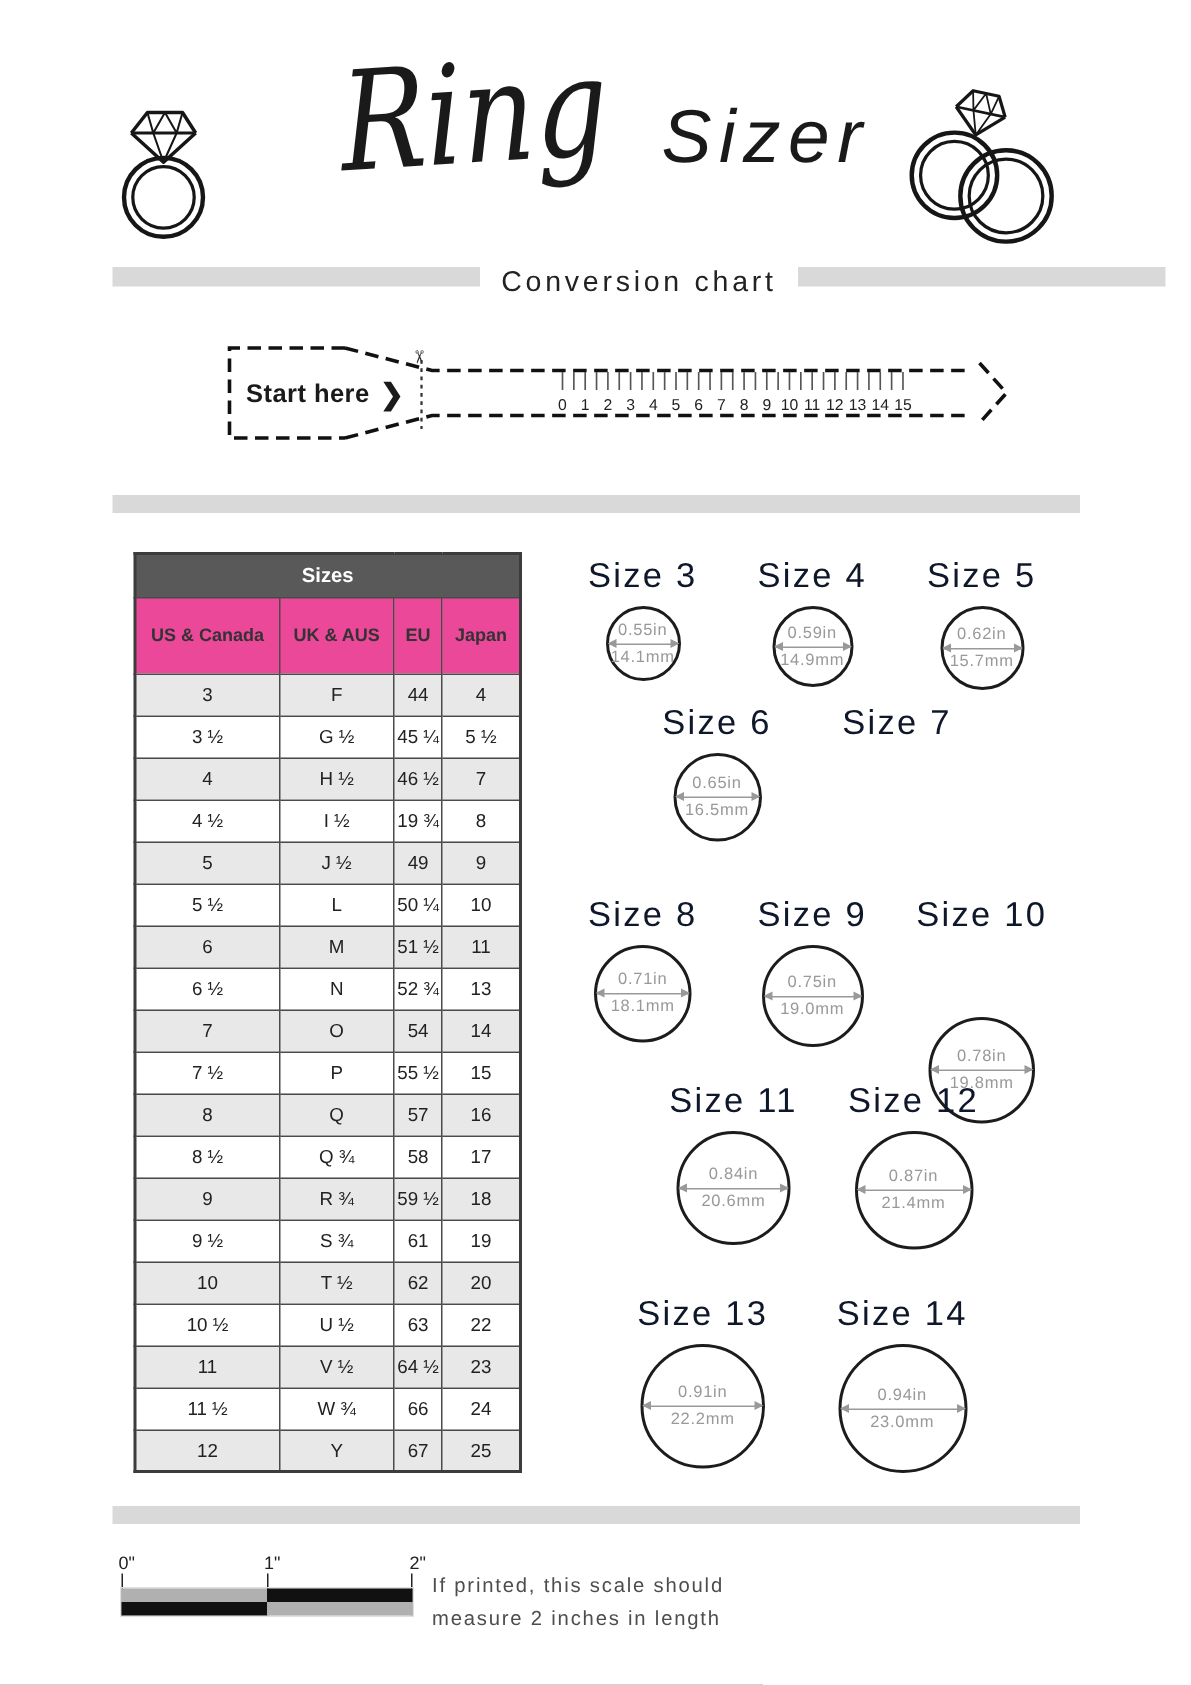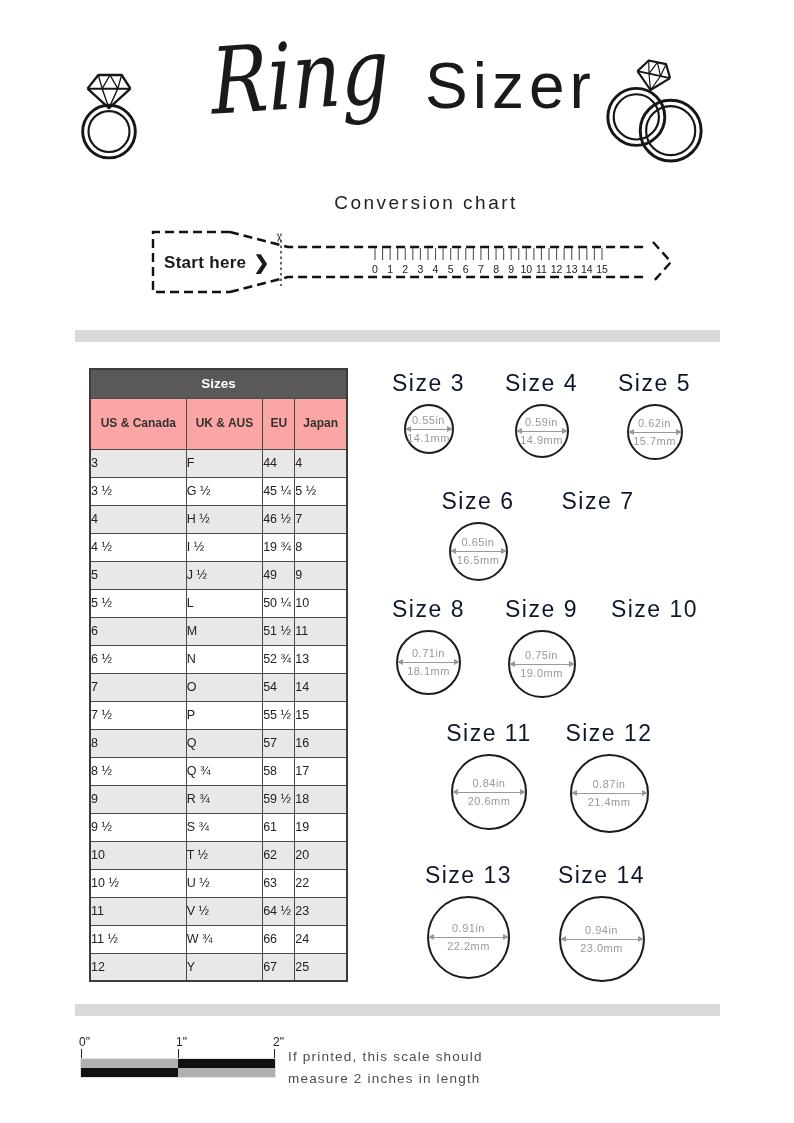--- a/index.html
+++ b/index.html
@@ -9,42 +9,42 @@
   *{margin:0;padding:0;box-sizing:border-box;}
   body{background:#888;font-family:"Liberation Sans",sans-serif;color:var(--ink);}
   #page{position:relative;width:794px;height:1123px;background:#ffffff;margin:0 auto;overflow:hidden;}
 
   
   .ring-icon{position:absolute;}
   #title-wrap{position:absolute;left:200px;top:22px;width:390px;height:150px;
     display:flex;align-items:baseline;justify-content:center;gap:14px;}
   #title-script{font-family:"DejaVu Serif",serif;font-style:italic;font-size:92px;
     transform:scaleX(.82) rotate(-3deg);transform-origin:center bottom;line-height:1.2;}
-  #title-rest{font-size:64px;letter-spacing:5px;font-weight:500;}
-  #subtitle-row{position:absolute;left:75px;top:178px;width:702px;display:flex;align-items:center;gap:14px;flex-direction:column;}
+  #title-rest{font-size:50px;letter-spacing:5px;font-weight:500;font-style:italic;}
+  #subtitle-row{position:absolute;left:75px;top:178px;width:702px;display:flex;gap:14px;}
   .hbar{height:13px;background:var(--bar);flex:1;}
   #subtitle{font-size:19px;letter-spacing:2.5px;color:#222;white-space:nowrap;}
 
   
   #sizer-svg{position:absolute;left:150px;top:229px;}
   #start-here{position:absolute;left:164px;top:251px;font-size:17px;font-weight:600;
     letter-spacing:.3px;display:flex;align-items:center;}
   #start-chevron{font-weight:900;font-size:19px;margin-left:7px;}
   #scissors{position:absolute;left:274px;top:231px;font-size:12px;color:#333;
     display:inline-block;transform:rotate(90deg);}
 
   .sepbar{position:absolute;left:75px;width:645px;height:12px;background:var(--bar);}
 
   
   #conv-table{position:absolute;left:89px;top:368px;width:259px;border-collapse:collapse;
-    border:2px solid #3c3c3c;}
+    border:2px solid #3c3c3c;text-align:center;}
   #conv-table th,#conv-table td{border:1px solid #4a4a4a;}
   #conv-table .tbl-title{background:var(--thbg);color:#fff;font-size:13.5px;font-weight:bold;height:29px;}
   #conv-table .colhead th{height:51px;font-size:12px;font-weight:bold;color:#333;
-    padding:2px 6px;background:#fca5a5;line-height:1.35;}
+    padding:2px 6px;background:#ec4899;line-height:1.35;}
   #conv-table td{height:28px;font-size:12.5px;color:#222;background:#fff;}
   #conv-table tbody tr:nth-child(odd) td{background:var(--alt);}
 
   
   .size-row{position:absolute;display:flex;align-items:flex-start;}
   .size-item{display:flex;flex-direction:column;align-items:center;}
   .size-label{font-size:23px;letter-spacing:1.5px;color:#0f172a;height:28px;white-space:nowrap;}
   .size-circle{margin-top:6px;border:2px solid #1c1c1c;border-radius:50%;
     display:flex;flex-direction:column;justify-content:center;align-items:center;background:#fff;}
   .meas{font-size:11px;color:var(--measure);letter-spacing:.5px;line-height:1;white-space:nowrap;}
@@ -325,21 +325,21 @@
         </div>
         <div class="size-item" style="width: 113px;">
           <div class="size-label">Size 5</div>
           <div class="size-circle" style="width: 56px; height: 56px;">
             <span class="meas in">0.62in</span>
             <div class="arrow"></div>
             <span class="meas mm">15.7mm</span>
           </div>
         </div>
       </div>
-      <div class="size-row" style="left: 418px; top: 488px; gap: 0px;">
+      <div class="size-row" style="left: 418px; top: 468px; gap: 0px;">
         <div class="size-item" style="width: 120px;">
           <div class="size-label">Size 6</div>
           <div class="size-circle" style="width: 59px; height: 59px;">
             <span class="meas in">0.65in</span>
             <div class="arrow"></div>
             <span class="meas mm">16.5mm</span>
           </div>
         </div>
         <div class="size-item" style="width: 120px;">
           <div class="size-label">Size 7</div>
@@ -357,20 +357,25 @@
         <div class="size-item" style="width: 113px;">
           <div class="size-label">Size 9</div>
           <div class="size-circle" style="width: 68px; height: 68px;">
             <span class="meas in">0.75in</span>
             <div class="arrow"></div>
             <span class="meas mm">19.0mm</span>
           </div>
         </div>
         <div class="size-item" style="width: 113px; gap: 48px;">
           <div class="size-label">Size 10</div>
+          <div class="size-circle" style="width: 71px; height: 71px;">
+            <span class="meas in">0.78in</span>
+            <div class="arrow"></div>
+            <span class="meas mm">19.8mm</span>
+          </div>
         </div>
       </div>
       <div class="size-row" style="left: 429px; top: 720px; gap: 0px;">
         <div class="size-item" style="width: 120px;">
           <div class="size-label">Size 11</div>
           <div class="size-circle" style="width: 76px; height: 76px;">
             <span class="meas in">0.84in</span>
             <div class="arrow"></div>
             <span class="meas mm">20.6mm</span>
           </div>

